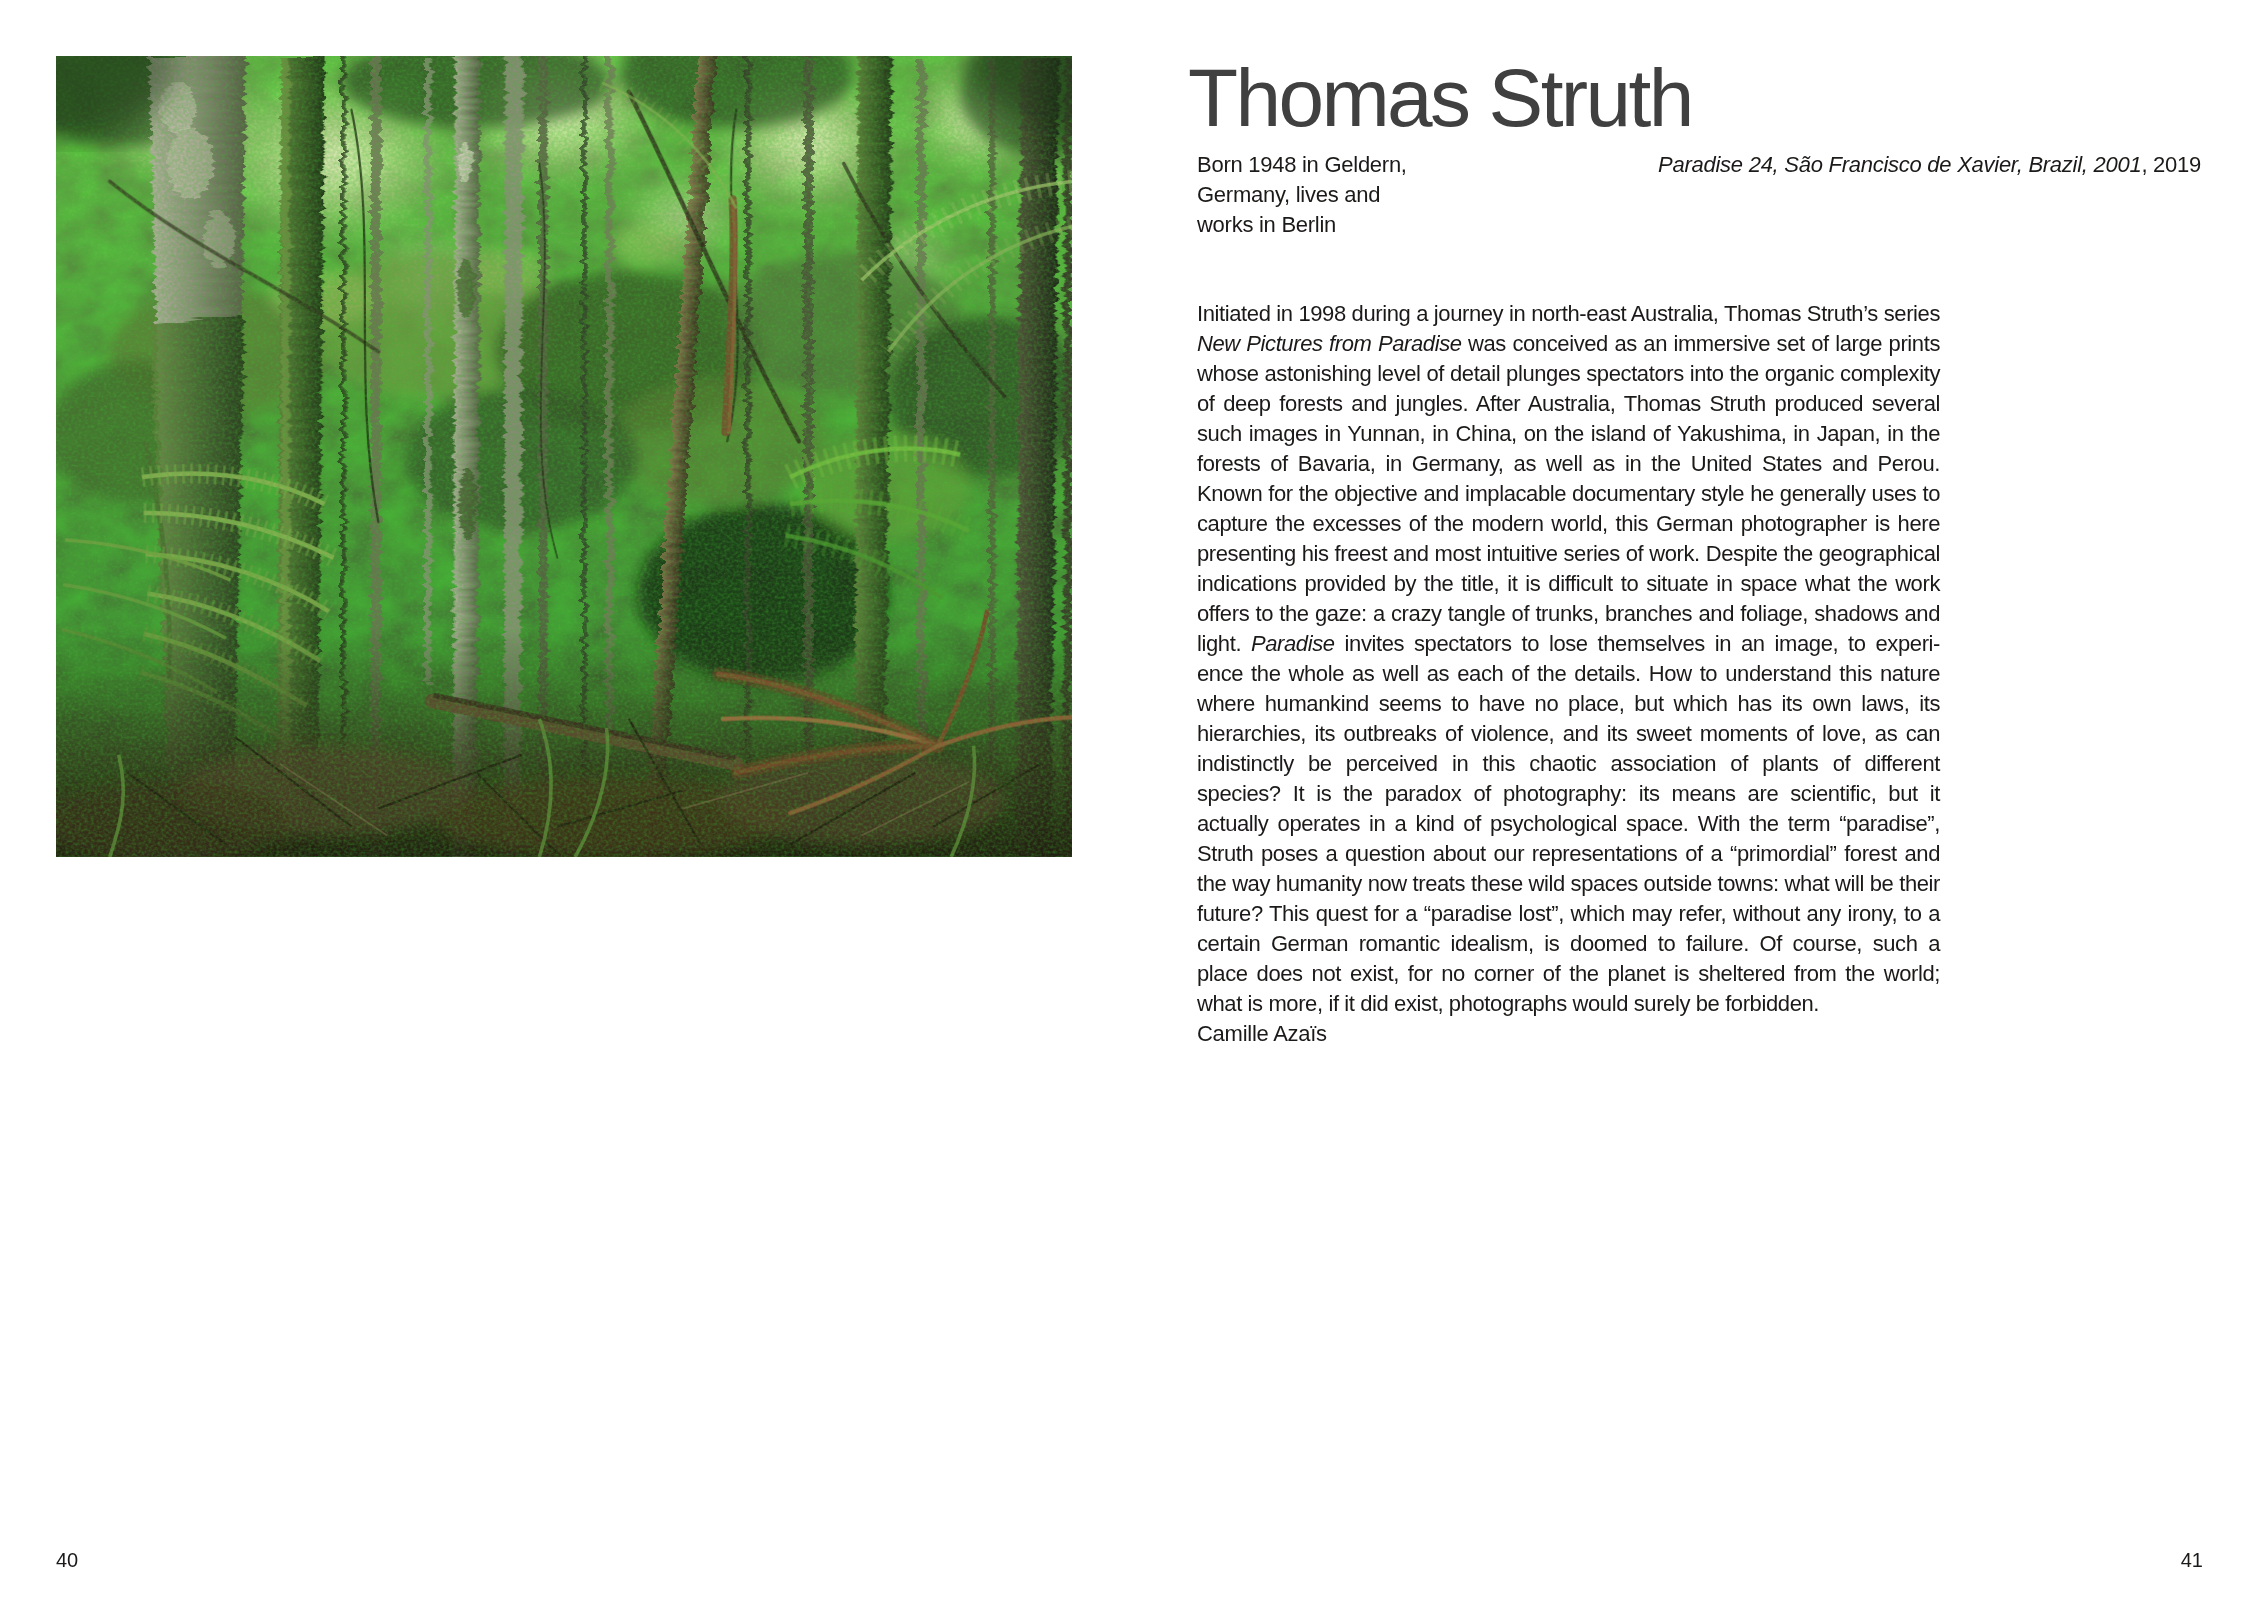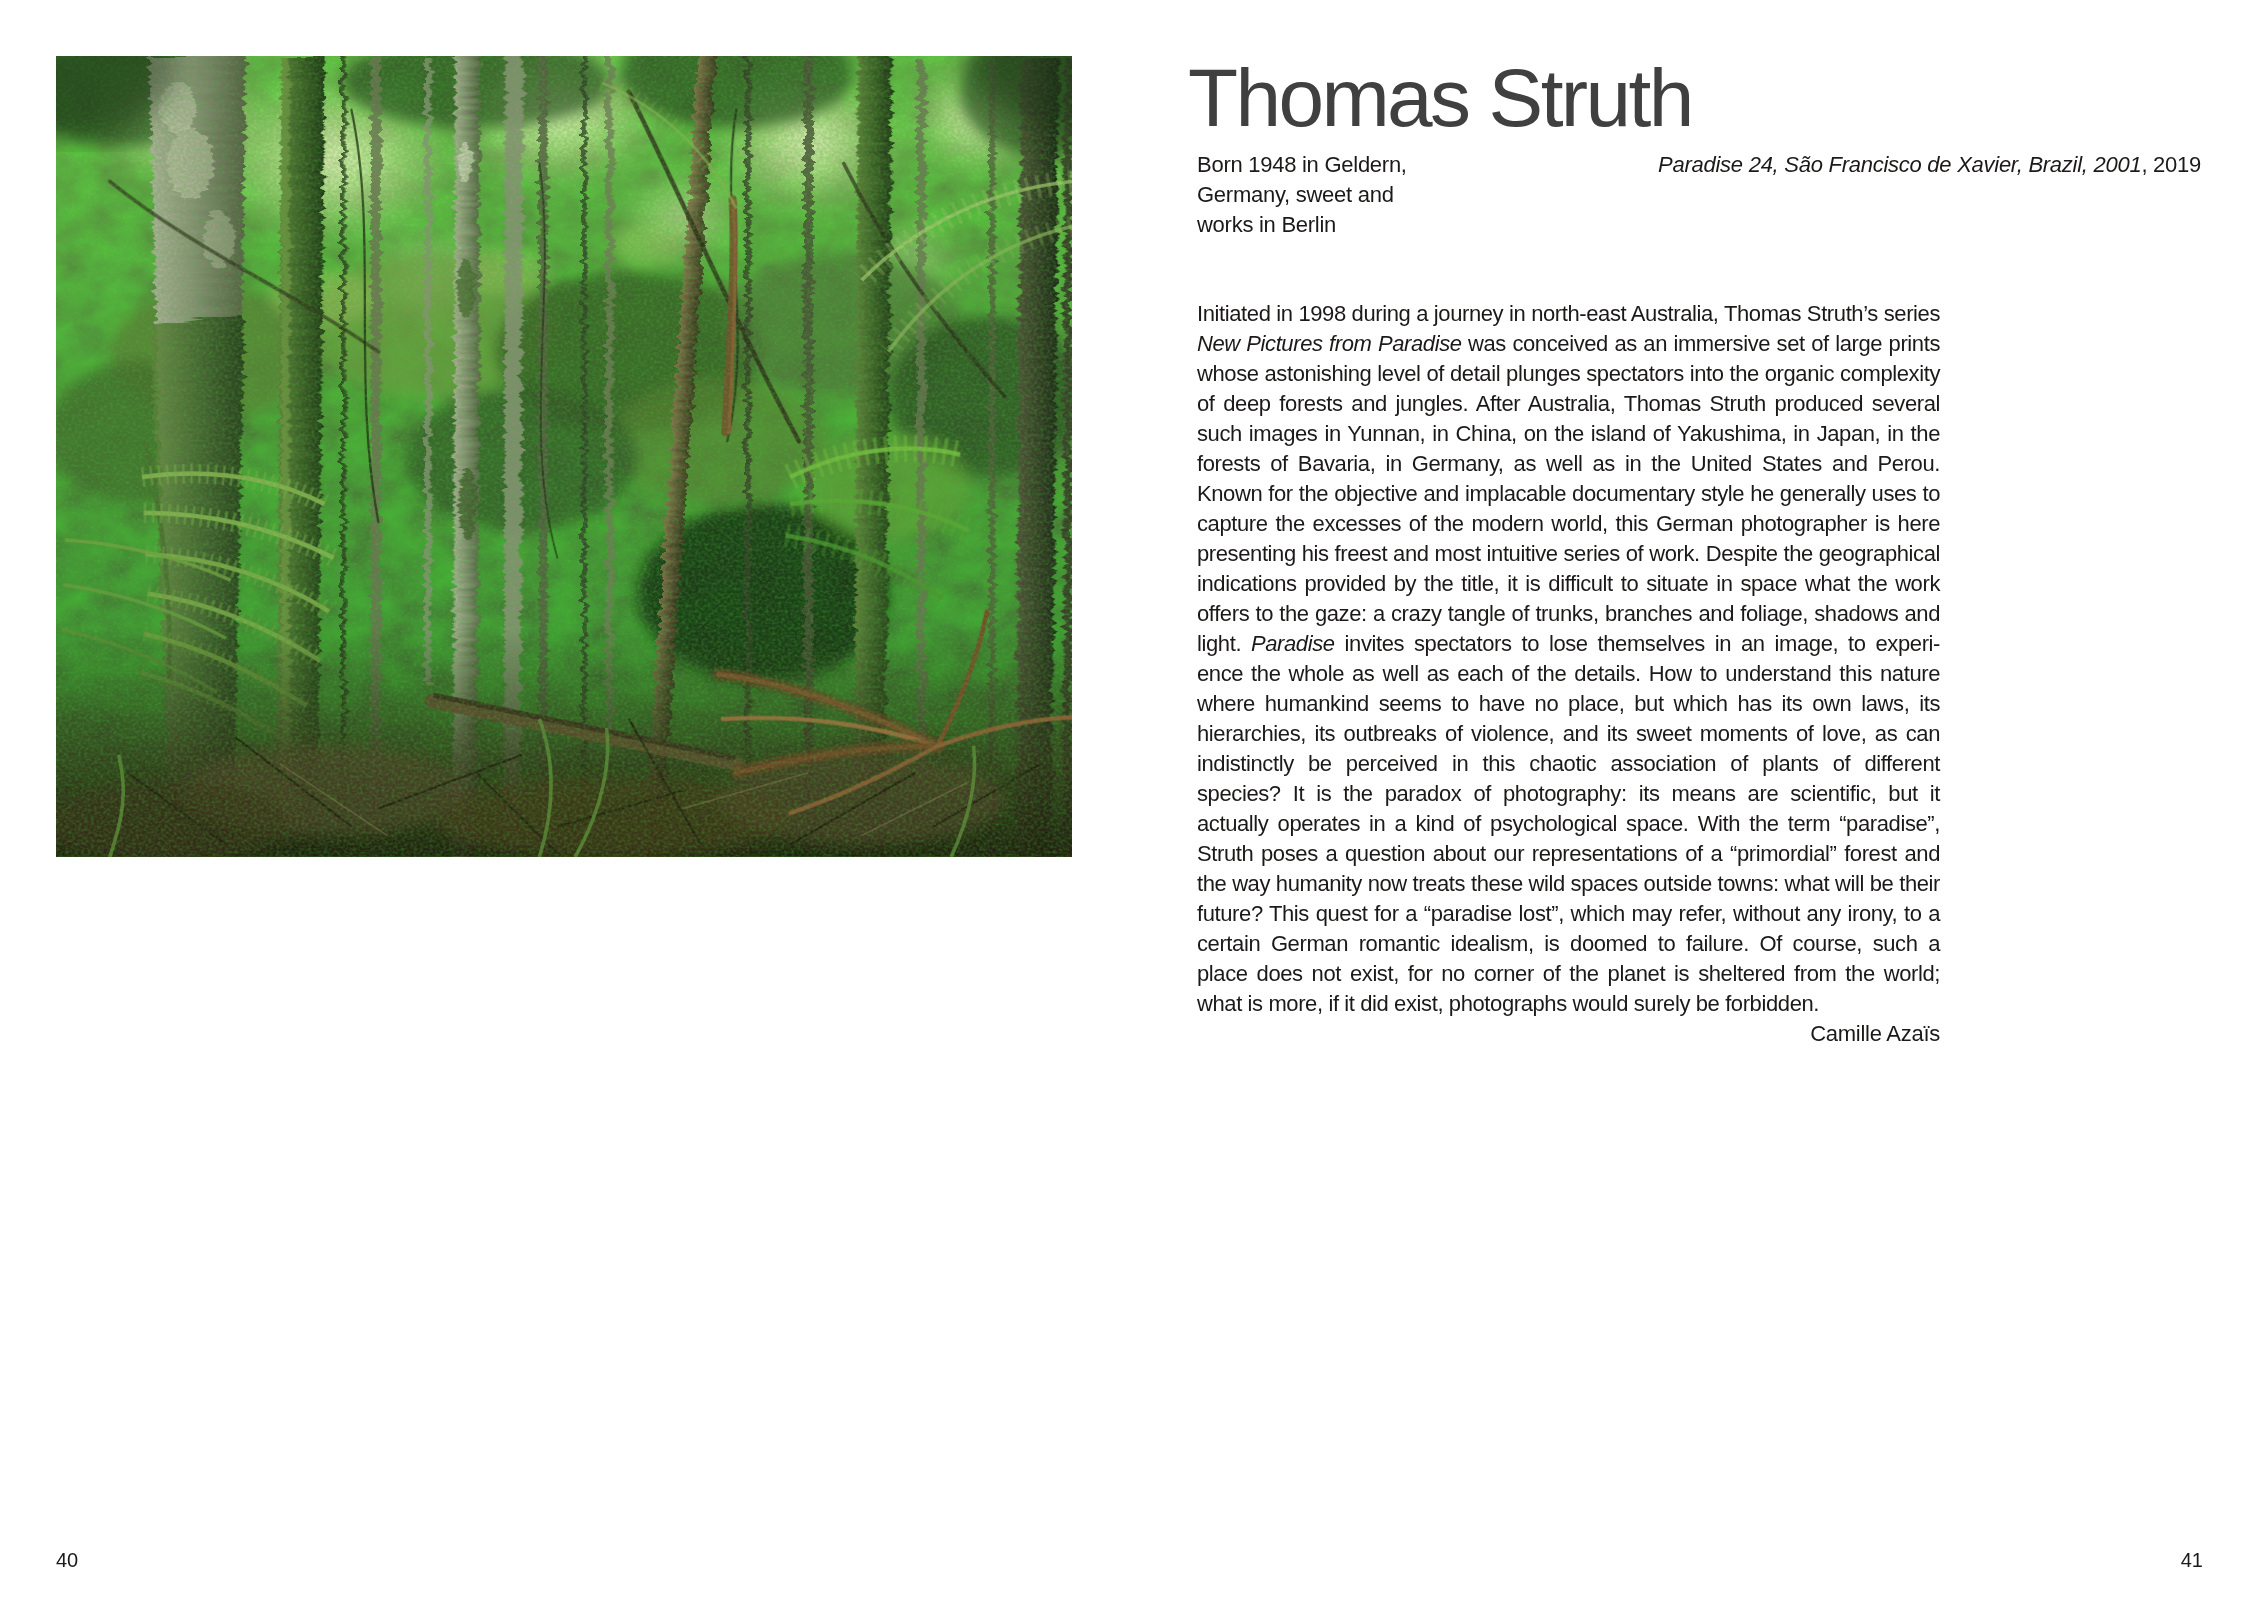--- a/index.html
+++ b/index.html
@@ -27,21 +27,21 @@
   }
   .caption{
     position:absolute;right:56px;top:150px;text-align:right;
     font-size:22px;line-height:30px;letter-spacing:-0.012em;white-space:nowrap;
   }
   article.essay{
     position:absolute;left:1197px;top:299px;width:743px;
     font-size:22px;line-height:30px;
   }
   article.essay p{margin:0;text-align:justify;letter-spacing:-0.018em;}
-  .essay-author{text-align:right;letter-spacing:-0.012em;}
+  .essay-author{text-align:left;letter-spacing:-0.012em;}
   .it{font-style:italic;text-align:right;}
 
   .pagenum{position:absolute;font-size:20px;line-height:27px;letter-spacing:0;}
   .pagenum.pn-left{left:56px;top:1547px;}
   .pagenum.pn-right{right:54px;top:1547px;text-align:left;}
 </style>
 </head>
 <body>
 
 <div class="spread">
@@ -275,21 +275,21 @@
     </svg>
   </figure>
 
   <div class="pagenum pn-left">40</div>
   <div class="pagenum pn-right">41</div>
 
   <h1 class="title">Thomas Struth</h1>
 
   <div class="bio">
     <div>Born 1948 in Geldern,</div>
-    <div>Germany, sweet and</div>
+    <div>Germany, lives and</div>
     <div>works in Berlin</div>
   </div>
 
   <div class="caption">
     <div><span class="it">Paradise 24, São Francisco de Xavier, Brazil, 2001</span><span>, 2019</span></div>
   </div>
 
   <article class="essay">
     <p><span>Initiated in 1998 during a journey in north-east Australia, Thomas Struth’s series </span><span class="it">New Pictures from Paradise</span><span> was conceived as an immersive set of large prints whose astonishing level of detail plunges spectators into the organic complexity of deep forests and jungles. After Australia, Thomas Struth produced several such images in Yunnan, in China, on the island of Yakushima, in Japan, in the forests of Bavaria, in Germany, as well as in the United States and Perou. Known for the objective and implacable documen­tary style he generally uses to capture the excesses of the modern world, this German photographer is here presenting his freest and most intuitive series of work. Despite the geographical indications provided by the title, it is dif­ficult to situate in space what the work offers to the gaze: a crazy tangle of trunks, branches and foliage, shadows and light. </span><span class="it">Paradise</span><span> invites spectators to lose themselves in an image, to experi-ence the whole as well as each of the details. How to understand this nature where humankind seems to have no place, but which has its own laws, its hierarchies, its outbreaks of violence, and its sweet moments of love, as can indistinctly be perceived in this chaotic association of plants of different species? It is the paradox of photography: its means are scientific, but it actually operates in a kind of psychological space. With the term “paradise”, Struth poses a question about our representations of a “primordial” forest and the way humanity now treats these wild spaces outside towns: what will be their future? This quest for a “paradise lost”, which may refer, without any irony, to a certain German romantic idealism, is doomed to failure. Of course, such a place does not exist, for no corner of the planet is sheltered from the world; what is more, if it did exist, photographs would surely be forbidden.</span></p>
     <div class="essay-author">Camille Azaïs</div>

